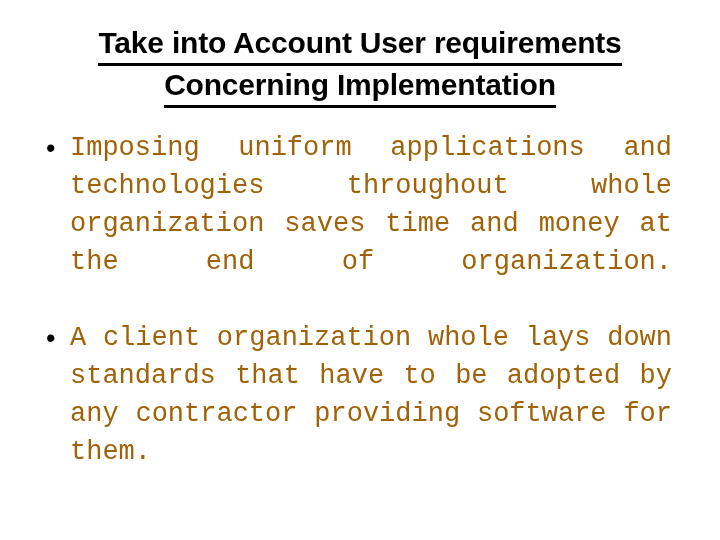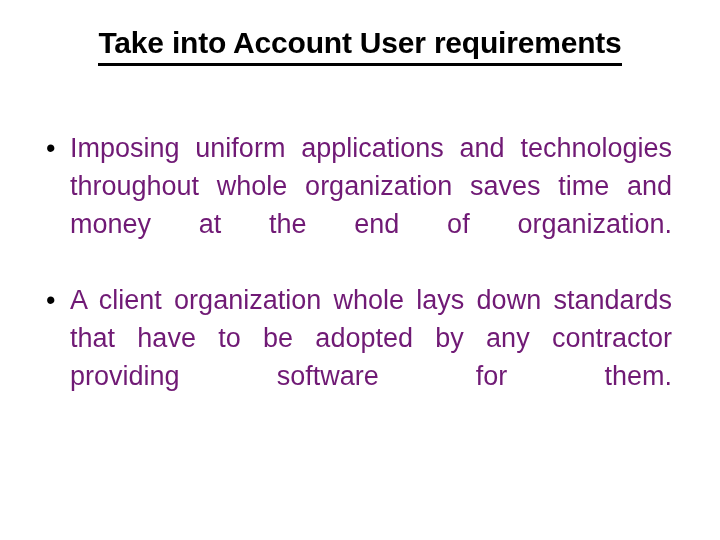--- a/index.html
+++ b/index.html
@@ -70,44 +70,45 @@
     top: 0;
     width: 16px;
     font-size: 27px;
     line-height: 38px;
     color: #000000;
     text-align: left;
   }
 
   .bullet-text {
     display: block;
-    font-family: Liberation Sans, sans-serif;
+    font-family: Liberation Mono, monospace;
     font-size: 27px;
     line-height: 38px;
-    color: #701a75;
+    color: #a16207;
     text-align: justify;
     text-justify: inter-word;
     hyphens: none;
     word-spacing: 0;
   }
   
   .bullet-text::after {
     content: "";
     display: inline-block;
     width: 100%;
     height: 0;
   }
 </style>
 </head>
 <body>
 
 <div class="slide">
 
   <div class="title-block">
     <div class="title-line"><span>Take into Account User requirements</span></div>
+    <div class="title-line"><span>Concerning Implementation</span></div>
   </div>
 
   <div class="body-block">
 
     <div class="bullet-item">
       <span class="bullet-mark">•</span>
       <span class="bullet-text">Imposing uniform applications and technologies throughout whole organization saves time and money at the end of organization.</span>
     </div>
 
     <div class="bullet-item">

